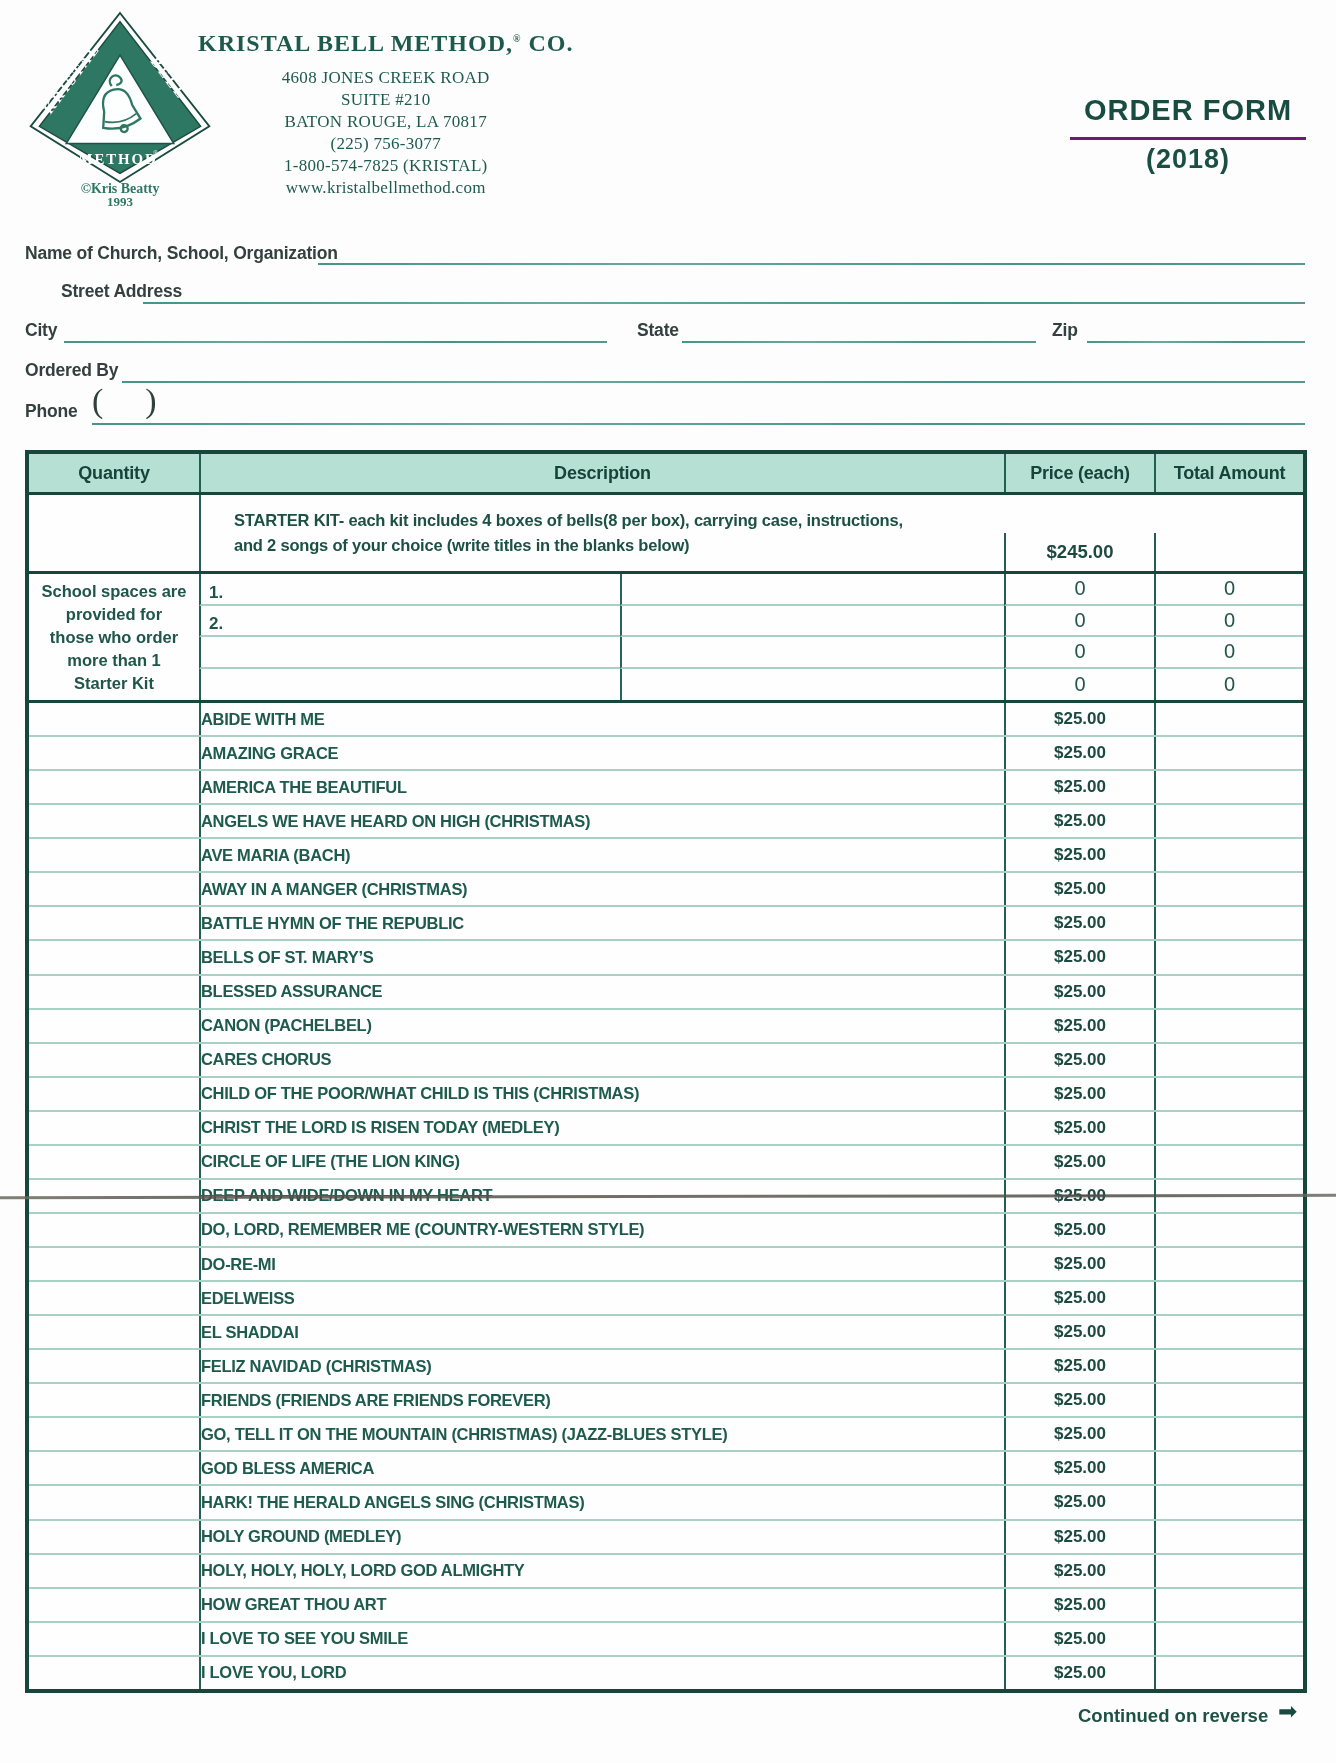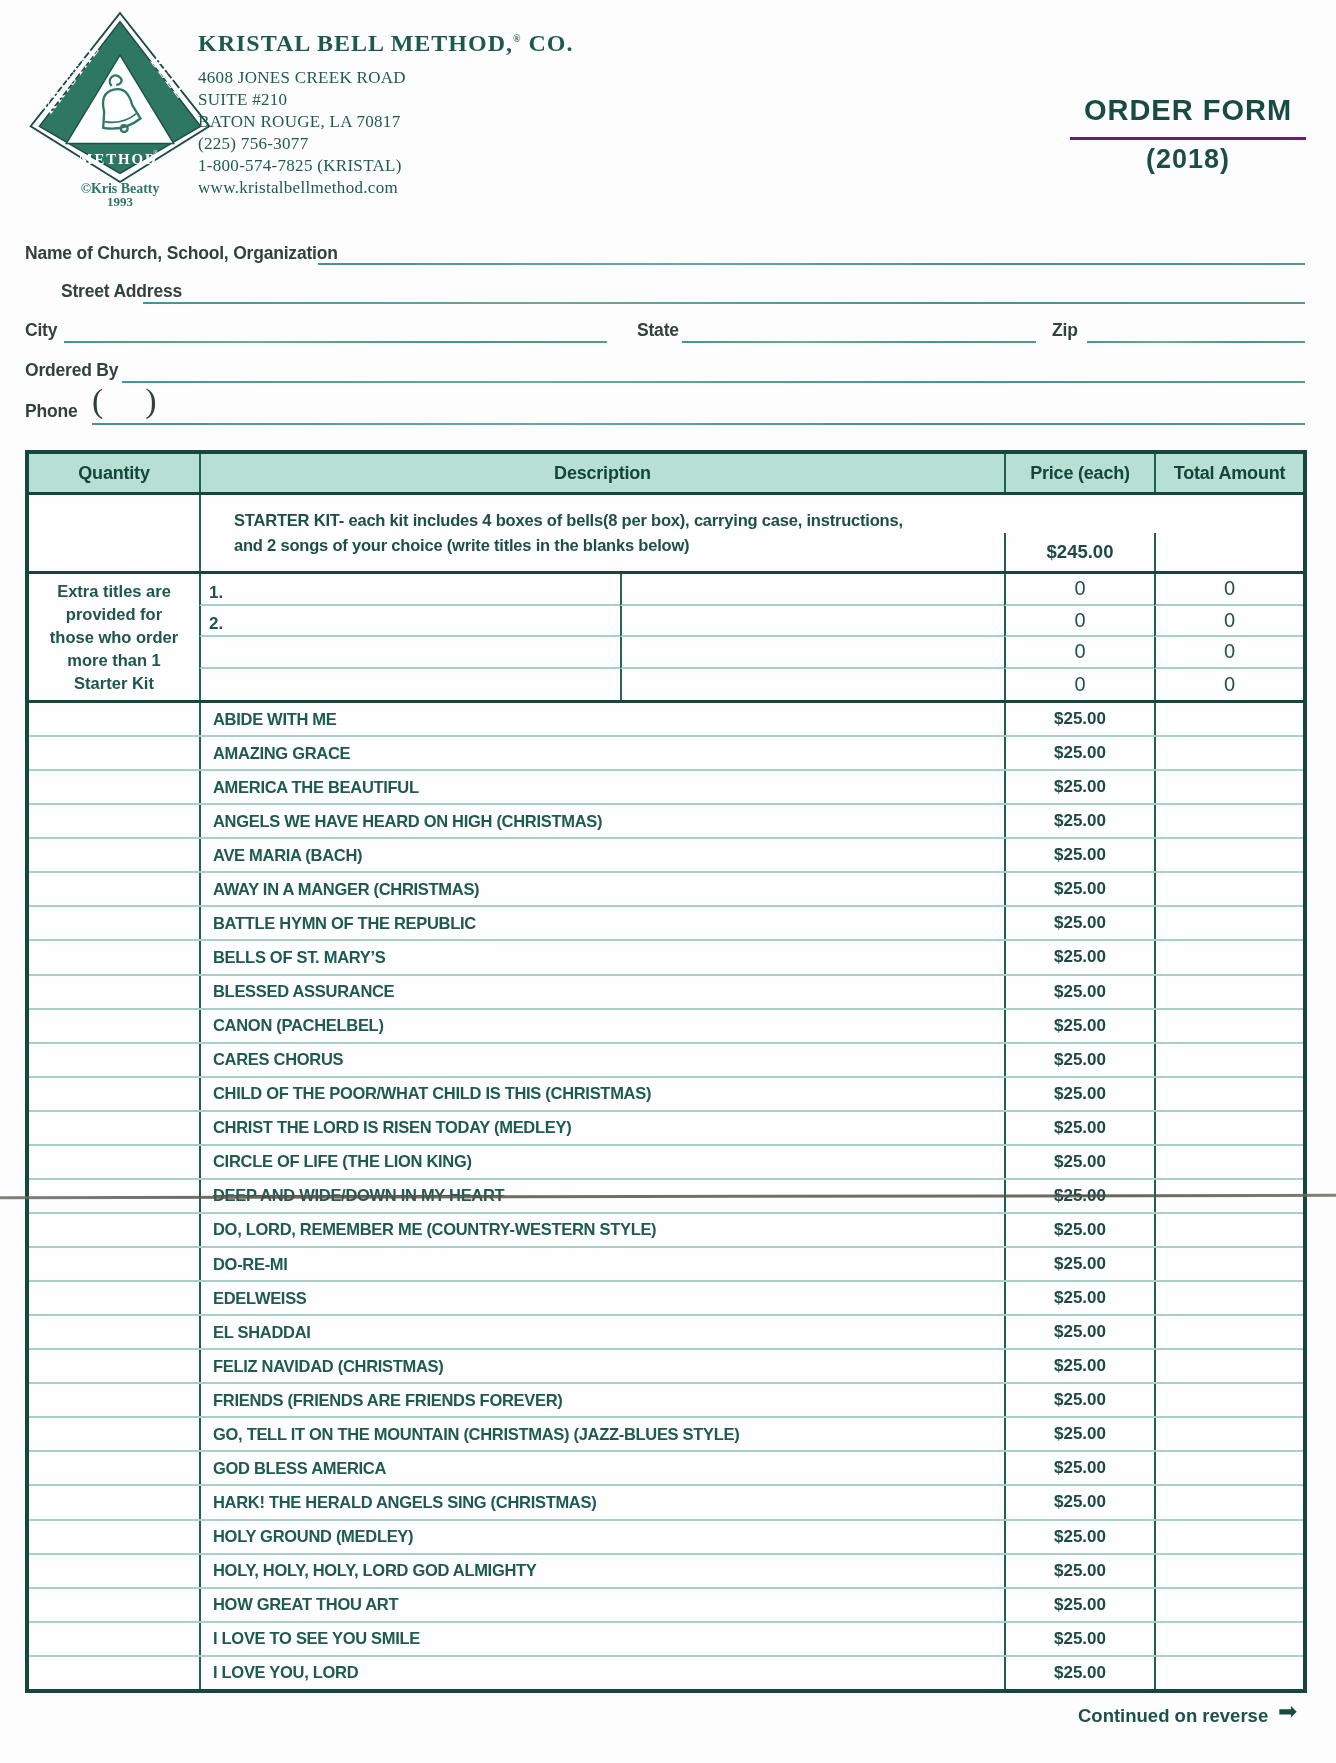--- a/index.html
+++ b/index.html
@@ -4,21 +4,21 @@
 <style>
   html,body{margin:0;padding:0;background:#dfe3e1;}
   .page{position:relative;width:1336px;height:1763px;background:#fcfdfc;
         font-family:"Liberation Sans",sans-serif;overflow:hidden;color:#1e5a4d;}
 
   
   .logo{position:absolute;left:24px;top:6px;}
   .company{position:absolute;left:198px;top:30px;font-family:"Liberation Serif",serif;color:#1d5a4b;}
   .company-name{font-size:24px;font-weight:600;letter-spacing:1px;}
   .company-name sup{font-size:10px;}
-  .addr{margin-top:10px;font-size:17px;line-height:22px;letter-spacing:.3px;}
+  .addr{margin-top:10px;font-size:17px;line-height:22px;letter-spacing:.3px;text-align:center;}
   .orderform{position:absolute;left:1068px;top:94px;width:240px;text-align:center;}
   .of-title{display:inline-block;font-size:29px;font-weight:800;letter-spacing:1px;color:#194c41;
             border-bottom:3px solid #701a75;padding:0 14px 10px 14px;}
   .of-year{font-size:27px;font-weight:800;color:#1b4f44;margin-top:4px;letter-spacing:1px;}
 
   
   .flabel{position:absolute;font-size:17.5px;font-weight:700;color:#33403d;letter-spacing:-.2px;white-space:nowrap;}
   .fline{position:absolute;height:2px;background:linear-gradient(90deg,#46958a,#6aa99c 35%,#46958a 70%,#58988c);}
   .parens{position:absolute;left:92px;top:382px;font-size:34px;font-weight:400;color:#30403c;font-family:"Liberation Serif",serif;}
   .parens .close{display:inline-block;margin-left:42px;}
@@ -49,21 +49,21 @@
   .x-dleft{border-left:2px solid #235e50;display:flex;align-items:flex-end;
            padding:0 0 1px 8px;font-size:17px;font-weight:600;color:#1e5348;}
   .x-dright{border-left:2px solid #2a6456;}
   .x-price,.x-total{border-left:2px solid #235e50;display:flex;align-items:center;justify-content:center;
            font-size:20px;color:#23544a;}
   .extra > .x-cell:nth-last-child(-n+4){border-bottom:none;}
 
   .songs{display:flex;flex-direction:column;height:986px;}
   .song-row{flex:1;display:flex;border-bottom:2px solid #a9d0c5;}
   .song-row:last-child{border-bottom:none;}
-  .song-title{display:flex;align-items:center;padding-left:12px;
+  .song-title{display:flex;align-items:center;padding-left:0;
               font-size:16.5px;font-weight:700;letter-spacing:-.3px;color:#1e5a4d;}
   .song-price{display:flex;align-items:center;justify-content:center;
               font-size:17px;font-weight:600;color:#1c4a40;}
   .struck .song-title,.struck .song-price{text-decoration:line-through;text-decoration-color:#55544c;}
 
   .pen-strike{position:absolute;left:0;top:1195px;width:1336px;height:2.5px;
               background:linear-gradient(90deg,#6b6a62,#4e4d47 20%,#5a594f 55%,#4e4d47 85%,#6b6a62);
               transform:rotate(-.1deg);opacity:.85;}
 
   
@@ -146,21 +146,21 @@
         <div>STARTER KIT- each kit includes 4 boxes of bells(8 per box), carrying case, instructions,</div>
         <div>and 2 songs of your choice (write titles in the blanks below)</div>
       </div>
       <div class="col-price price">$245.00</div>
       <div class="col-total total"></div>
     </div>
 
     <div class="extra">
       <div class="x-note">
 
-      <div class="x-note-line">Extra titles are</div>
+      <div class="x-note-line">School spaces are</div>
           <div class="x-note-line">provided for</div>
           <div class="x-note-line">those who order</div>
           <div class="x-note-line">more than 1</div>
           <div class="x-note-line">Starter Kit</div>
         </div>
 
         <div class="x-cell x-dleft">
           <span>1.</span>
         </div>
         <div class="x-cell x-dright"></div>

